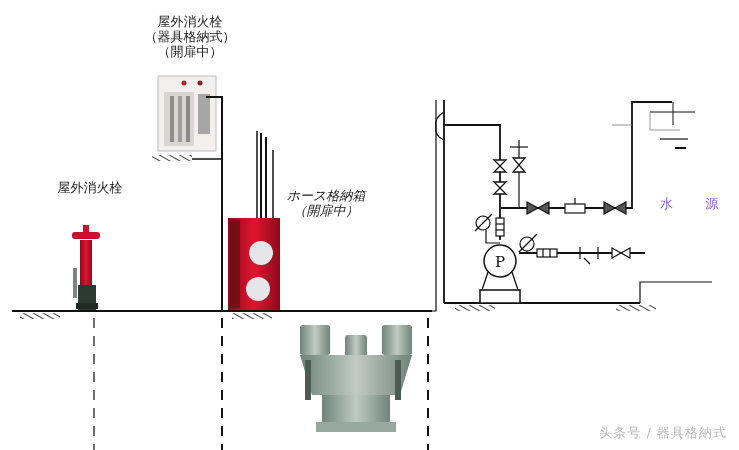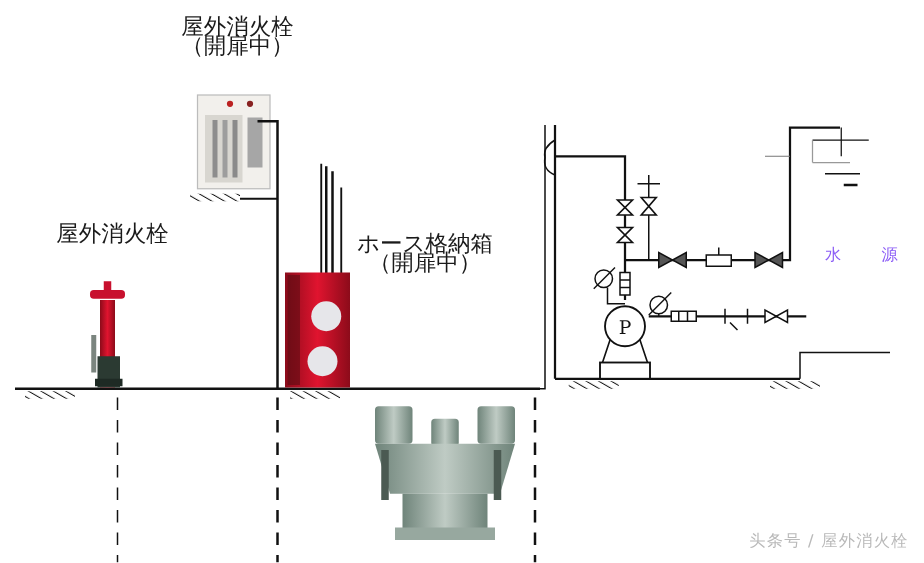--- a/index.html
+++ b/index.html
@@ -1,18 +1,18 @@
 <!DOCTYPE html>
 <html><head>
 <meta charset="utf-8">
 <style>
   html, body { margin: 0; padding: 0; background: #ffffff; }
   body { width: 739px; height: 450px; overflow: hidden; position: relative; font-family: "DejaVu Sans", sans-serif; }
   #stage { position: absolute; left: 0; top: 0; width: 739px; height: 450px; }
-  .label { position: absolute; color: #1a1a1a; font-size: 18px; line-height: 15px; text-align: center; white-space: nowrap; font-family: "DejaVu Sans", sans-serif; }
+  .label { position: absolute; color: #1a1a1a; font-size: 13px; line-height: 15px; text-align: center; white-space: nowrap; font-family: "DejaVu Sans", sans-serif; }
   .label span { display: block; }
   .watermark { position: absolute; right: 12px; bottom: 8px; color: #b9b9b9; font-size: 13px; font-family: "DejaVu Sans", sans-serif; letter-spacing: 1px; }
   .tank-label { position: absolute; font-size: 13px; color: #8b5cf6; font-family: "DejaVu Serif", serif; letter-spacing: 14px; }
   .pump-letter { font-family: "DejaVu Serif", serif; }
 </style>
 </head>
 <body>
 
 <div id="stage">
   <svg width="739" height="450" viewBox="0 0 739 450" xmlns="http://www.w3.org/2000/svg">
@@ -165,28 +165,29 @@
       <line x1="650" y1="130" x2="680" y2="130" stroke="#999" stroke-width="1"></line>
       <line x1="660" y1="139" x2="688" y2="139" stroke-width="1.2"></line>
       <line x1="675" y1="148" x2="686" y2="148" stroke-width="2"></line>
       <line x1="612" y1="125" x2="632" y2="125" stroke="#777" stroke-width="0.8"></line>
     </g>
   </svg>
 
   
   <div class="label" style="left:120px; top:14px; width:140px;">
     <span>屋外消火栓</span>
+    <span>（器具格納式）</span>
     <span>（開扉中）</span>
   </div>
 
   <div class="label" style="left:30px; top:180px; width:120px;">
     <span>屋外消火栓</span>
   </div>
 
-  <div class="label" style="left:275px; top:188px; width:130px;">
+  <div class="label" style="left:261px; top:188px; width:130px;font-style:italic;">
     <span>ホース格納箱</span>
     <span>（開扉中）</span>
   </div>
 
   <div class="tank-label" style="left:660px; top:195px;">水 源</div>
 
-  <div class="watermark">头条号 / 屋外消火栓</div>
+  <div class="watermark">头条号 / 器具格納式</div>
 </div>
 
 </body></html>

